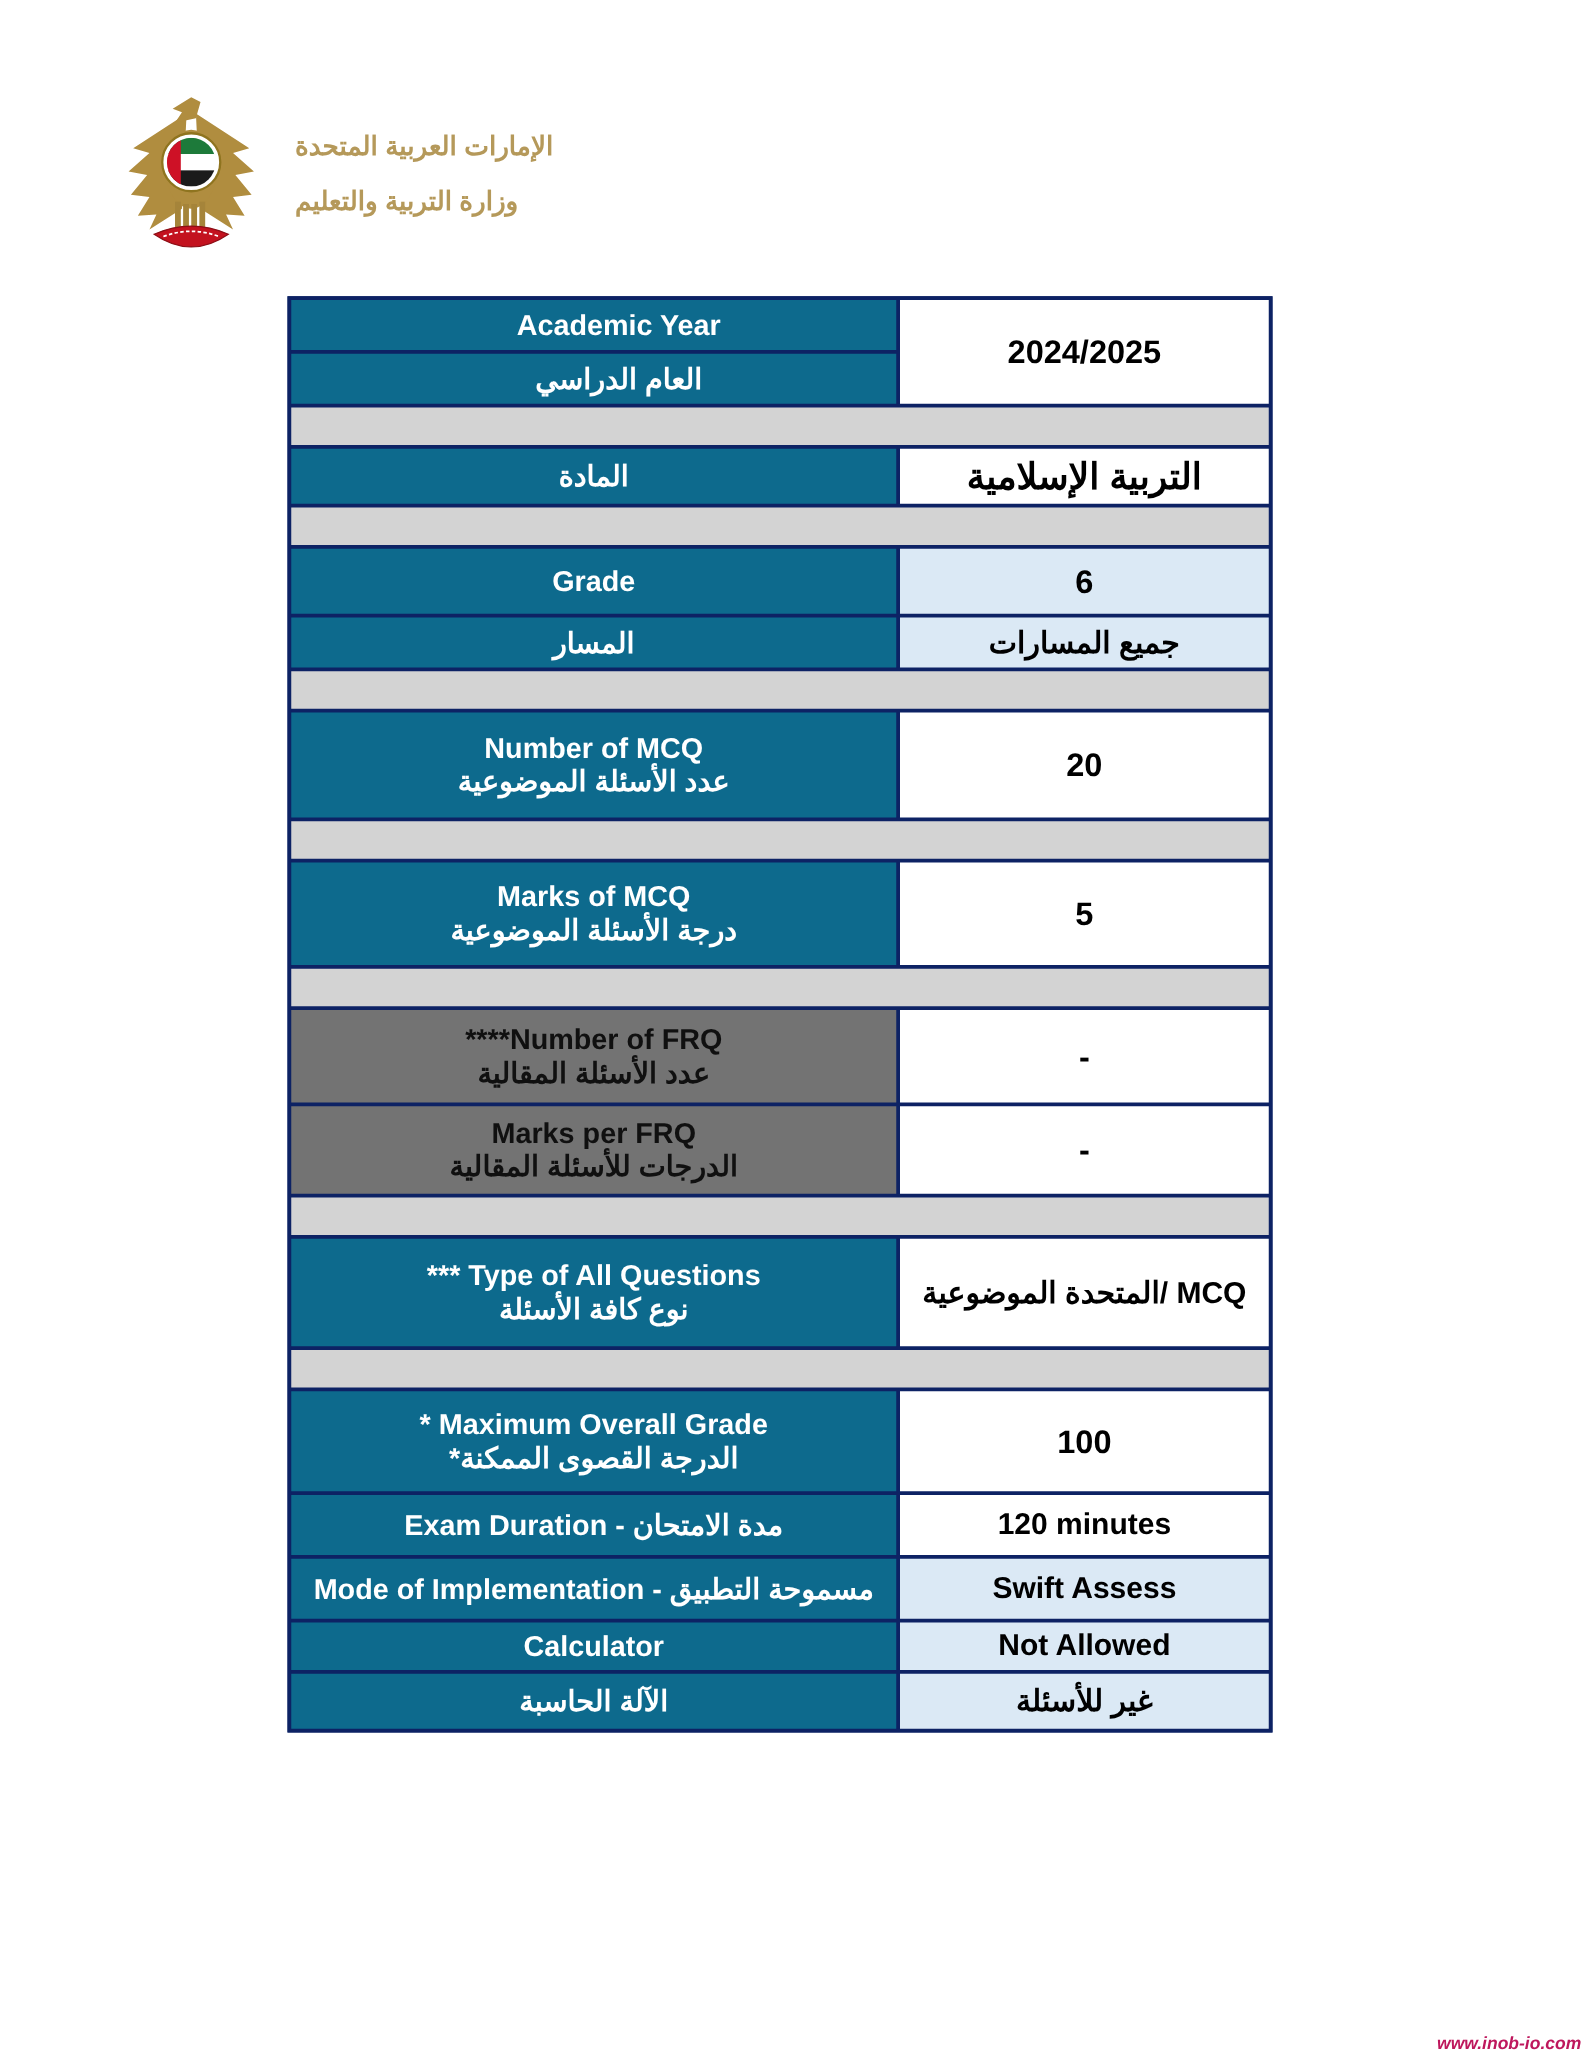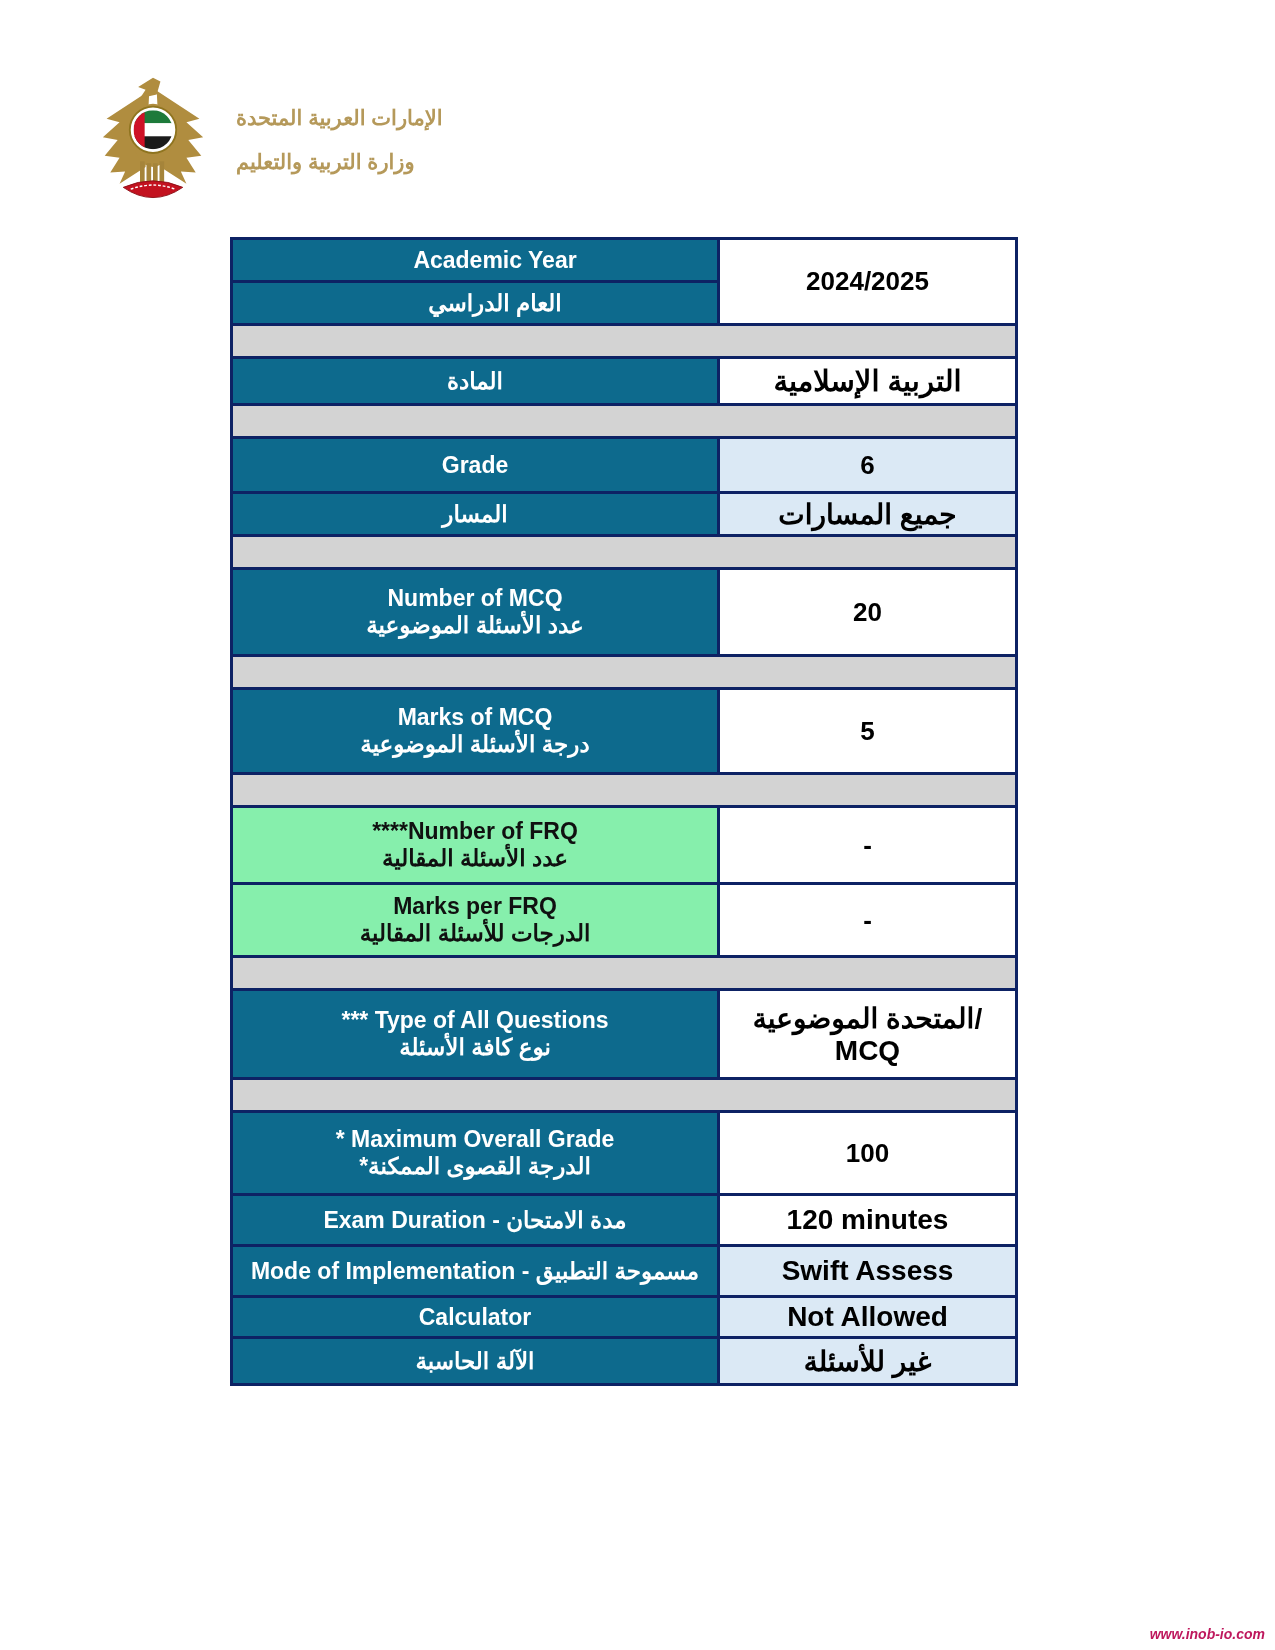--- a/index.html
+++ b/index.html
@@ -13,30 +13,30 @@
   
   .exam-table { position:absolute; left:230px; top:237px; width:782px;
                 display:flex; flex-direction:column; gap:3px;
                 background:#0d2264; border:3px solid #0d2264; }
   .row   { display:flex; gap:3px; }
   .lzone { width:484px; display:flex; flex-direction:column; gap:3px; }
   .lcell { width:484px; background:#0d6a8d; color:#ffffff;
            display:flex; flex-direction:column; justify-content:center; align-items:center;
            text-align:center; font-weight:bold; }
   .lzone .lcell { width:auto; flex:1;padding-left:40px; }
-  .lcell.yellow { background:#86efac; color:#101010;justify-content:center; }
+  .lcell.yellow { background:#737373; color:#101010;justify-content:center; }
   .rcell { flex:1; background:#ffffff; color:#000000;
            display:flex; justify-content:center; align-items:center;
            text-align:center; font-weight:bold; font-size:26px; }
   .rcell.blue { background:#dbe9f5; }
   .spacer { height:30px; background:#d3d3d3; }
   .t-en { font-size:23px; }
   .t-ar { font-size:23px; }
   .big-ar { font-size:29px; }
-  .val-md { font-size:28px; }
+  .val-md { font-size:24px; }
 
   
   .watermark { position:absolute; right:10px; bottom:8px; font-weight:bold; font-style:italic;
                font-size:14px; color:#be185d; }
 </style>
 </head>
 <body>
 
 <div class="page">
 

